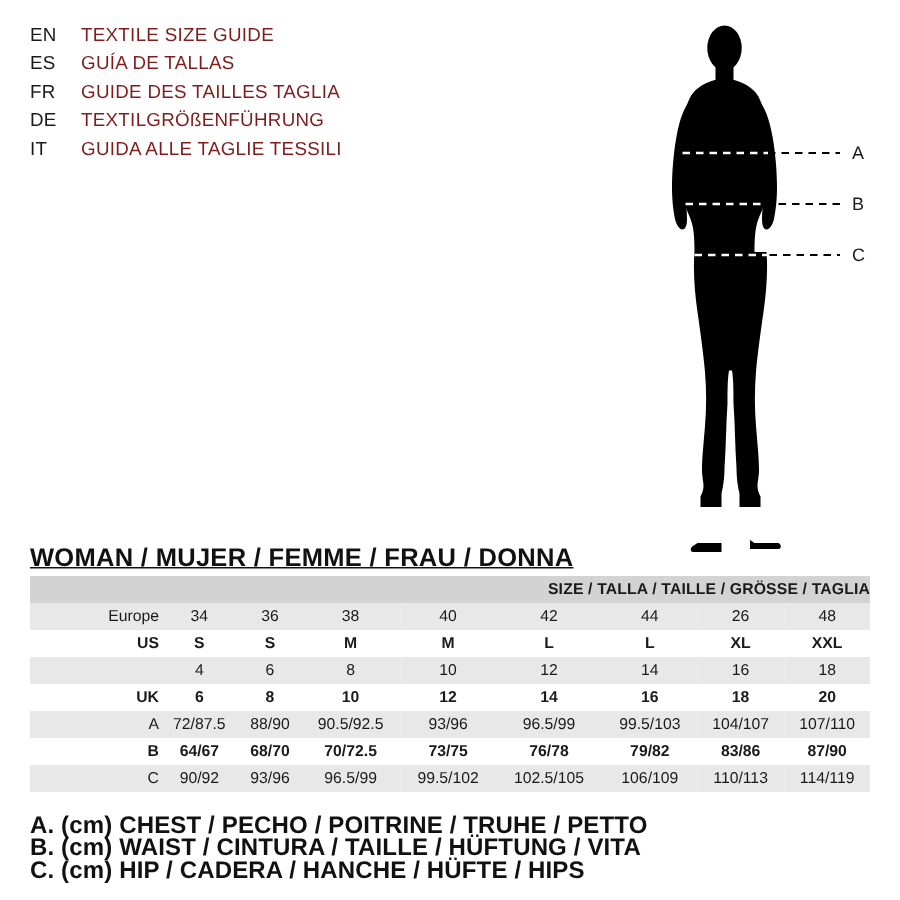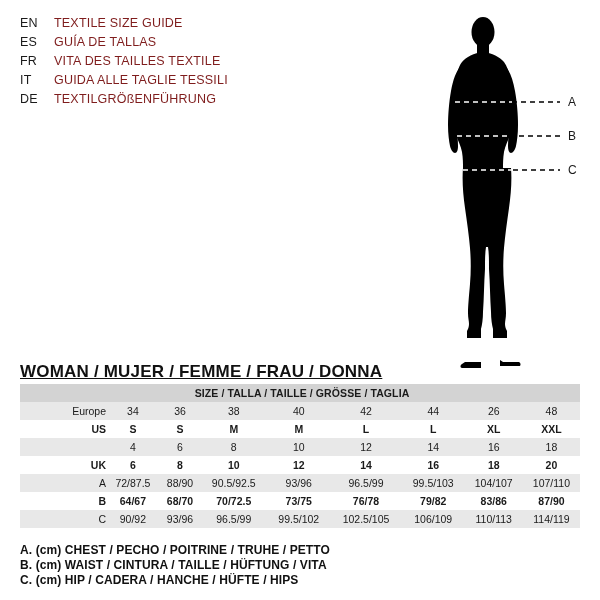--- a/index.html
+++ b/index.html
@@ -121,21 +121,21 @@
   }
 
   
   .notes {
     position: absolute;
     left: 20px;
     top: 543px;
     width: 560px;
   }
   .note {
-    font-size: 12px;
+    font-size: 16px;
     font-weight: bold;
     line-height: 15px;
     color: #111111;
     letter-spacing: 0.1px;
   }
 </style>
 </head>
 <body>
 
 <div class="page">
@@ -144,29 +144,29 @@
     <div class="lang-row">
       <span class="lang-code">EN</span>
       <span class="lang-title">TEXTILE SIZE GUIDE</span>
     </div>
     <div class="lang-row">
       <span class="lang-code">ES</span>
       <span class="lang-title">GUÍA DE TALLAS</span>
     </div>
     <div class="lang-row">
       <span class="lang-code">FR</span>
-      <span class="lang-title">VITA DES TAILLES TEXTILE</span>
+      <span class="lang-title">GUIDE DES TAILLES TAGLIA</span>
+    </div>
+    <div class="lang-row">
+      <span class="lang-code">DE</span>
+      <span class="lang-title">TEXTILGRÖßENFÜHRUNG</span>
     </div>
     <div class="lang-row">
       <span class="lang-code">IT</span>
       <span class="lang-title">GUIDA ALLE TAGLIE TESSILI</span>
-    </div>
-    <div class="lang-row">
-      <span class="lang-code">DE</span>
-      <span class="lang-title">TEXTILGRÖßENFÜHRUNG</span>
     </div>
   </div>
 
   <div class="figure-wrap">
     <svg width="170" height="360" viewBox="0 0 170 360" xmlns="http://www.w3.org/2000/svg">
       <g fill="#000000">
 
         <ellipse cx="63" cy="22" rx="11.5" ry="15"></ellipse>
 
         <path d="M57 34 h12 v12 h-12 z"></path>
@@ -253,21 +253,21 @@
     <span class="meas-label meas-a">A</span>
     <span class="meas-label meas-b">B</span>
     <span class="meas-label meas-c">C</span>
   </div>
 
   <div class="woman-heading">WOMAN / MUJER / FEMME / FRAU / DONNA</div>
 
   <table class="size-table">
     <thead>
       <tr class="hdr-row">
-        <th class="rowhead" colspan="9" style="text-align:center;">SIZE / TALLA / TAILLE / GRÖSSE / TAGLIA</th>
+        <th class="rowhead" colspan="9" style="text-align:right;">SIZE / TALLA / TAILLE / GRÖSSE / TAGLIA</th>
       </tr>
     </thead>
     <tbody>
       <tr class="row-shaded">
         <td class="rowhead">Europe</td>
         <td>34</td>
         <td>36</td>
         <td>38</td>
         <td>40</td>
         <td>42</td>

